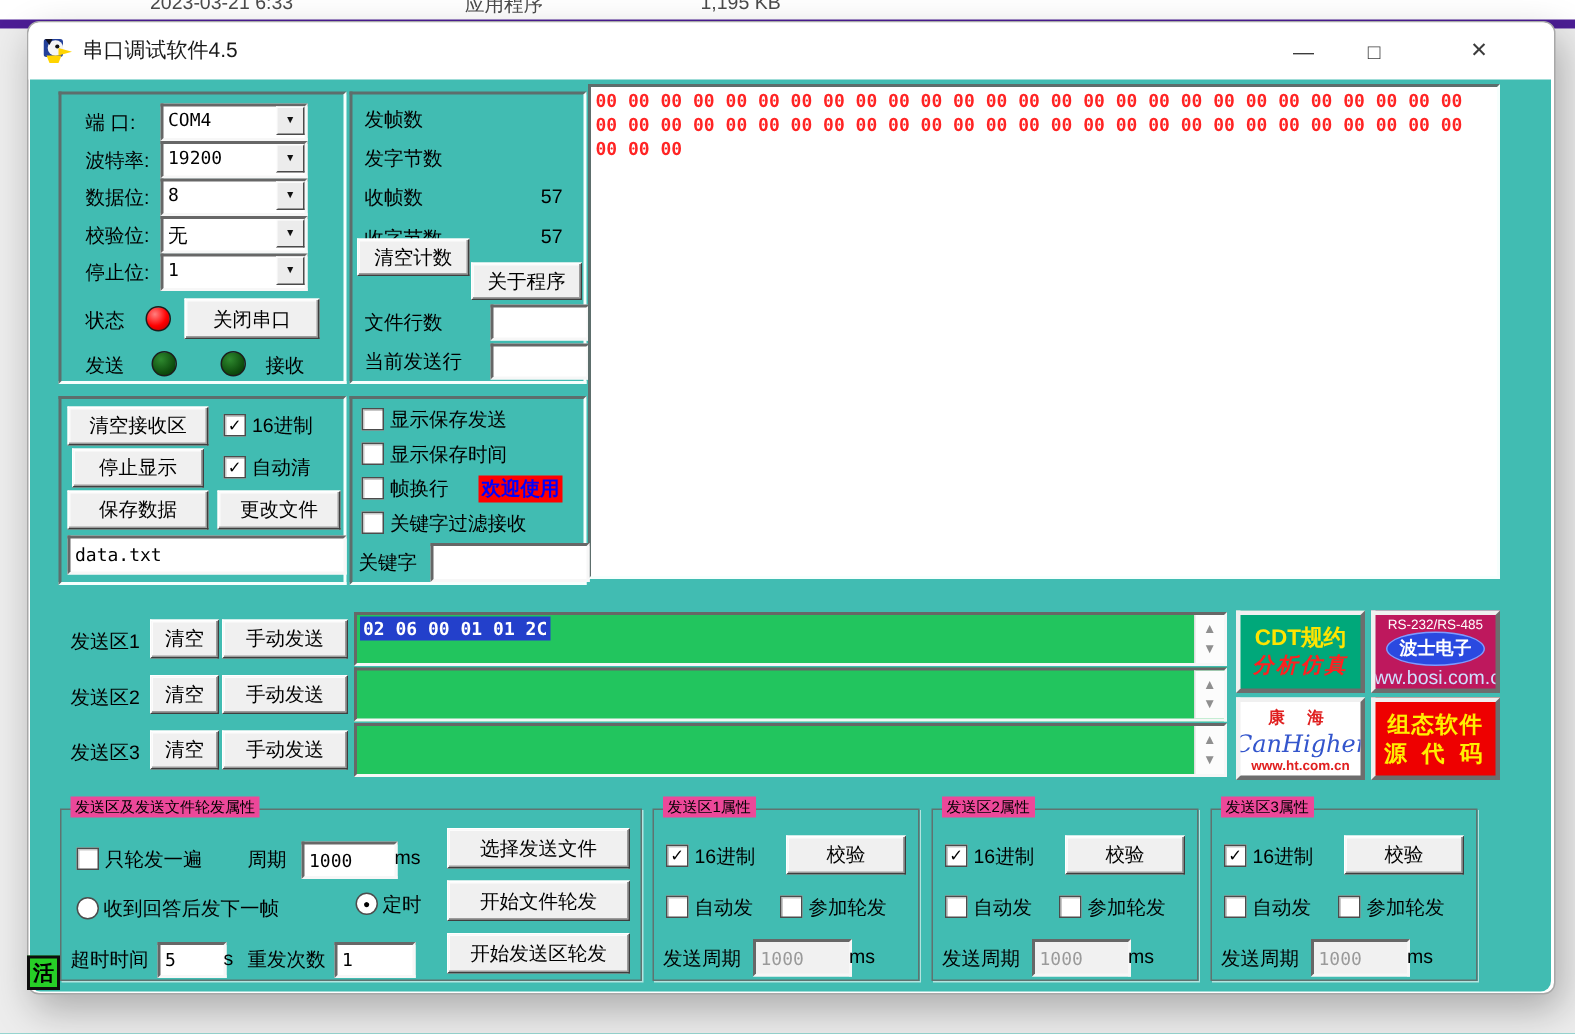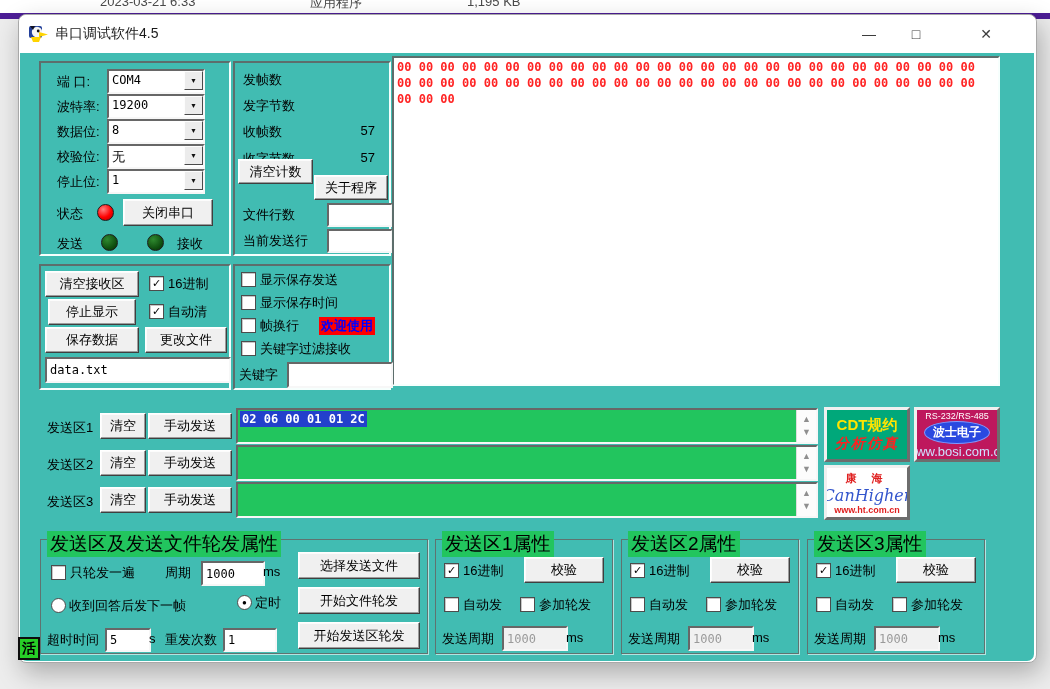--- a/index.html
+++ b/index.html
@@ -16,21 +16,21 @@
   .appicon{position:absolute;left:10px;top:10px;width:19px;height:18px}
   .title{position:absolute;left:36px;top:10px;font-size:14px;color:#191919;white-space:nowrap}
   .wbtn{position:absolute;top:0;width:46px;height:37px;display:flex;align-items:center;justify-content:center;
         font-size:14px;color:#3c3c3c;cursor:default}
   .client{position:absolute;left:1px;top:38px;width:1014px;height:608px;background:#41bcb2;border-radius:0 0 7px 7px}
 
   
   .p3d{position:absolute;border:2px solid;border-color:#5d6e6c #f6fffd #f6fffd #5d6e6c}
   
   .gbox{position:absolute;border:1px solid #5f7370;box-shadow:1px 1px 0 rgba(255,255,255,.6)}
-  .gtitle{position:absolute;top:-9px;left:6px;background:#22c55e;padding:0 3px;font-size:19px;color:#000;white-space:nowrap}
+  .gtitle{position:absolute;top:-9px;left:6px;background:#ec4899;padding:0 3px;font-size:10px;color:#000;white-space:nowrap}
 
   .btn{position:absolute;background:#f0f0f0;border:1px solid;border-color:#ffffff #3f3f3f #3f3f3f #ffffff;
        box-shadow:inset -1px -1px 0 #9c9c9c,inset 1px 1px 0 #fcfcfc;display:flex;align-items:center;justify-content:center;
        font-size:13px;color:#000;white-space:nowrap;cursor:default}
   .lbl{position:absolute;font-size:13px;color:#000;white-space:nowrap}
   .edit{position:absolute;background:#fff;border:2px solid;border-color:#676767 #f7f7f7 #f7f7f7 #676767;
         font-family:"DejaVu Sans Mono",monospace;font-size:12px;color:#000;display:flex;align-items:center;padding:0 3px;overflow:hidden}
   .edit.dis{background:#f1f1f1;color:#9a9a9a}
   .combo{position:absolute;height:21px;background:#fff;border:2px solid;border-color:#676767 #f7f7f7 #f7f7f7 #676767}
   .cval{position:absolute;left:3px;top:2px;font-family:"DejaVu Sans Mono",monospace;font-size:12px;color:#000}
@@ -211,20 +211,24 @@
     </div>
     <div class="logo" style="left:894px;top:354px;background:#be185d">
       <div style="color:#fff;font-size:9px">RS-232/RS-485</div>
       <div style="color:#fff;font-size:12px;font-weight:bold;background:#2a49e0;border-radius:50%;padding:2px 8px;border:1px solid #7f9bff">波士电子</div>
       <div style="color:#cfe0ff;font-size:13px">www.bosi.com.cn</div>
     </div>
     <div class="logo" style="left:804px;top:412px;background:#ffffff">
       <div style="color:#e02020;font-weight:bold;font-size:11px;letter-spacing:6px">康 海</div>
       <div style="color:#3355cc;font-style:italic;font-size:16px;font-family:'DejaVu Serif',serif">CanHigher</div>
       <div style="color:#e02020;font-weight:bold;font-size:9px">www.ht.com.cn</div>
+    </div>
+    <div class="logo" style="left:894px;top:412px;background:#ee0000">
+      <div style="color:#ffee00;font-weight:bold;font-size:15px;letter-spacing:1px">组态软件</div>
+      <div style="color:#ffee00;font-weight:bold;font-size:15px;letter-spacing:3px">源 代 码</div>
     </div>
 
     <div class="gbox" style="left:20px;top:486px;width:386px;height:113px">
       <span class="gtitle">发送区及发送文件轮发属性</span>
       <span class="cbox" style="left:10px;top:25px"></span>
       <span class="lbl" style="left:29px;top:24px">只轮发一遍</span>
       <span class="lbl" style="left:124px;top:24px">周期</span>
       <div class="edit" style="left:160px;top:21px;width:54px;height:21px">1000</div>
       <span class="lbl" style="left:222px;top:24px">ms</span>
       <div class="btn" style="left:257px;top:12px;width:120px;height:25px">选择发送文件</div>

